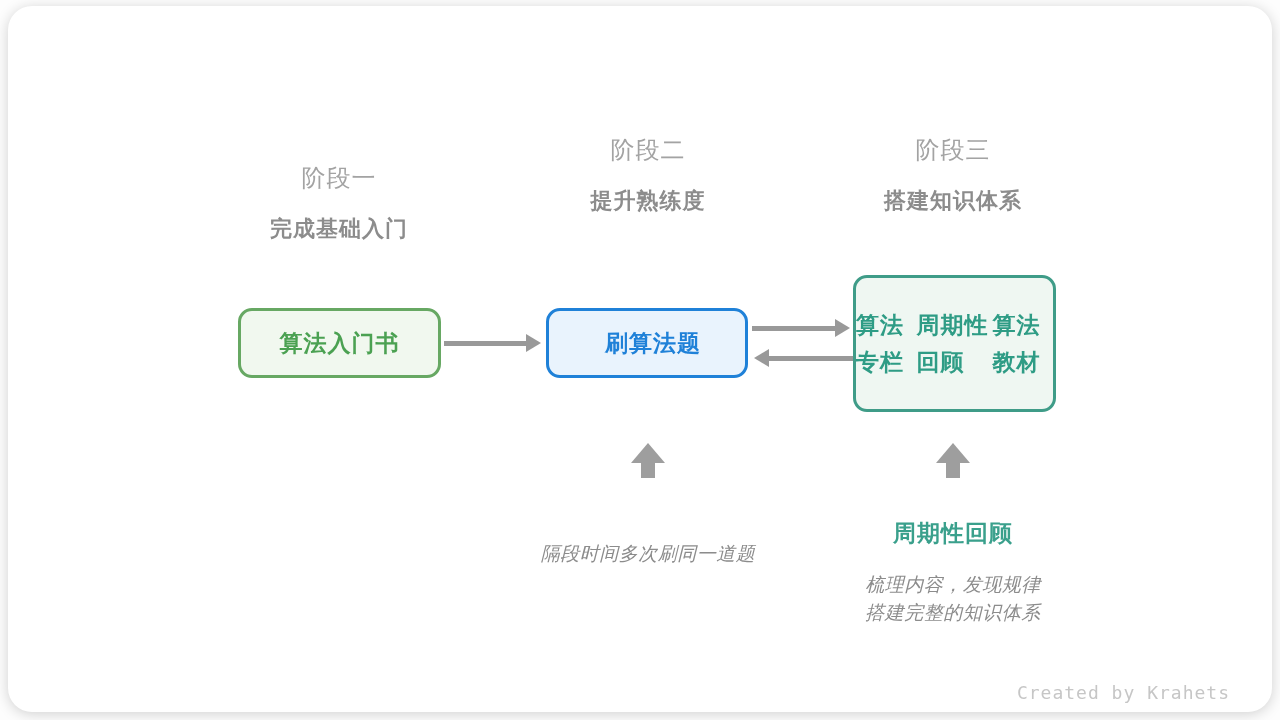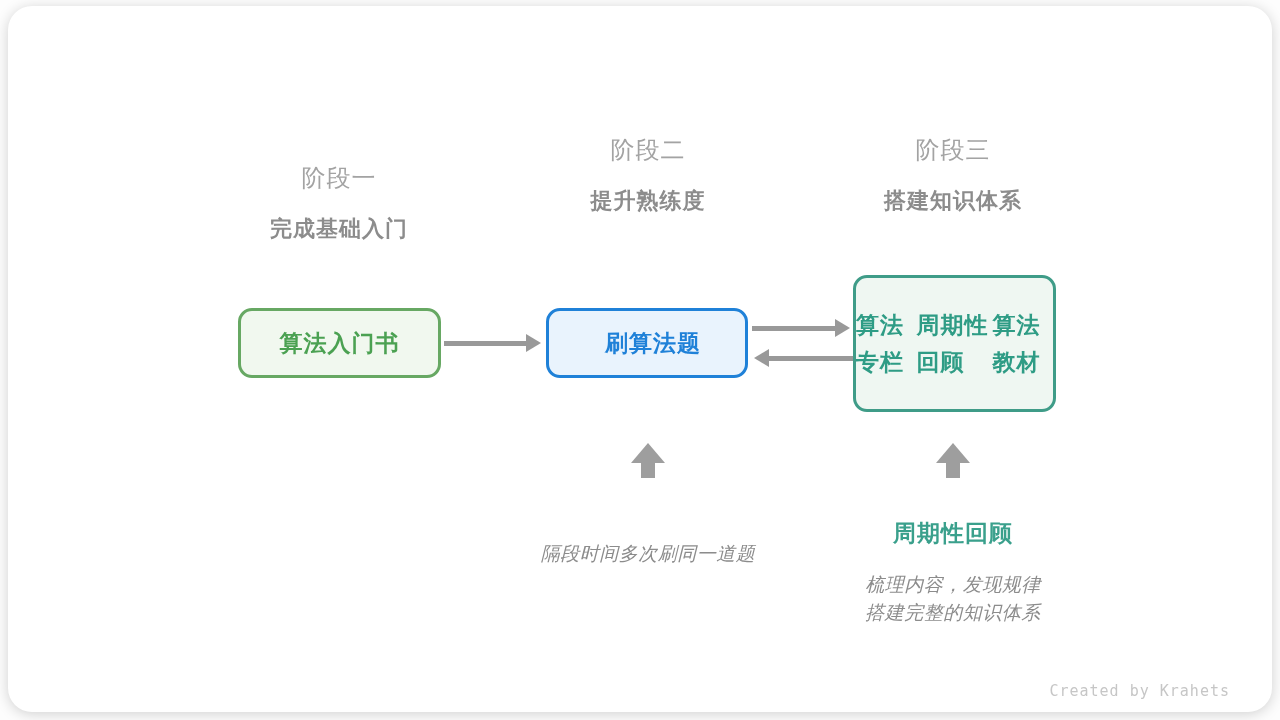--- a/index.html
+++ b/index.html
@@ -134,21 +134,21 @@
     font-style: italic;
   }
   #annotation-mid { left: 470px; top: 512px; }
   #annotation-right { left: 775px; top: 512px; }
 
   
   .watermark {
     position: absolute;
     right: 42px; top: 676px;
     font-family: "DejaVu Sans Mono", "Liberation Mono", monospace;
-    font-size: 15px;
+    font-size: 18px;
     letter-spacing: 1px;
     color: #c6c6c6;
   }
 </style>
 </head>
 <body>
 
 <div class="canvas">
   <div class="card">
 

